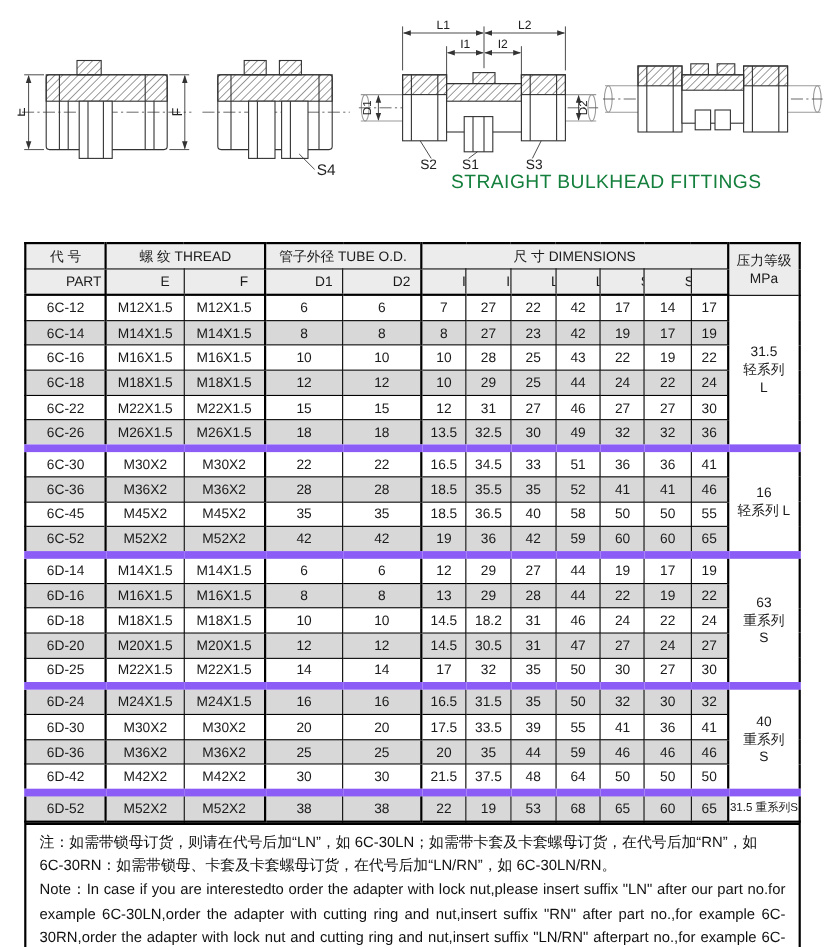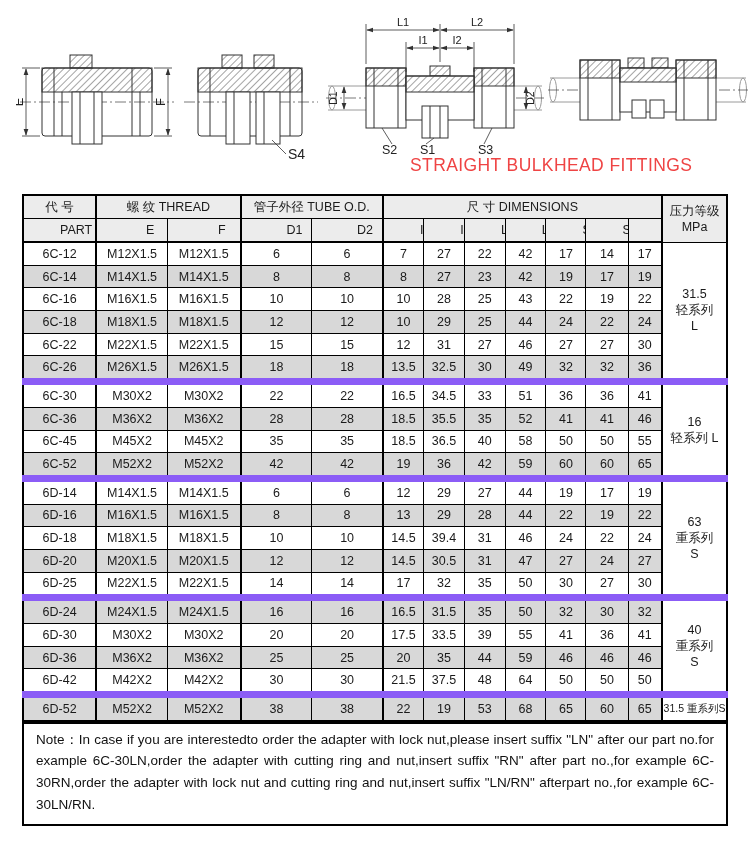--- a/index.html
+++ b/index.html
@@ -6,31 +6,31 @@
   body {width:750px; height:861px; font-family:"Liberation Sans","DejaVu Sans",sans-serif; color:#1a1a1a; overflow:hidden;}
   .page {position:relative; width:750px; height:861px; background:#fff;}
 
   
   .drawings {position:relative; height:185px;}
   .drawings svg {position:absolute;}
   #svg1 {left:16px;  top:38px;}
   #svg2 {left:180px; top:38px;}
   #svg3 {left:326px; top:14px;}
   #svg4 {left:548px; top:44px;}
-  .page-title {position:absolute; left:410px; top:155px; font-size:17.5px; letter-spacing:.4px; color:#ef4444; white-space:nowrap;}
+  .page-title {position:absolute; left:410px; top:155px; font-size:17.5px; letter-spacing:.4px; color:#15803d; white-space:nowrap;}
   svg text {font-family:"Liberation Sans","DejaVu Sans",sans-serif; fill:#222;}
   .ol   {fill:none; stroke:#333; stroke-width:1;}
   .olw  {fill:#fff; stroke:#333; stroke-width:1;}
   .ht   {fill:url(#hatch); stroke:#333; stroke-width:1;}
   .cl   {stroke:#555; stroke-width:.8; stroke-dasharray:11 3 2 3; fill:none;}
   .dim  {stroke:#333; stroke-width:.8; fill:none;}
   .tube {stroke:#9a9a9a; stroke-width:1; fill:none;}
 
   
-  table.fittings {border-collapse:collapse; table-layout:fixed; width:706px; margin:9px 0 0 22px; border:2px solid #000; font-size:12.5px;}
+  table.fittings {border-collapse:collapse; table-layout:fixed; width:706px; margin:35px 0 0 22px; border:2px solid #000; font-size:12.5px;}
   .fittings th, .fittings td {border:1px solid #000; text-align:center; vertical-align:middle; padding:0; overflow:hidden; white-space:nowrap;}
   .fittings thead th {background:#ececec; font-weight:normal; height:22px; font-size:12.5px;}
   .fittings thead tr:nth-child(2) th {border-bottom:2px solid #000;padding-left:36px;}
   .fittings tbody td {height:21.7px; background:#fff;}
   .fittings tbody tr.alt td {background:#d8d8d8;}
   .fittings td.sep, .fittings th.sep {border-right:2px solid #000;}
   .fittings tr.group-start td {border-top:7px solid #8b5cf6;}
   .fittings td.mpa, .fittings tbody tr.alt td.mpa {background:#fff; font-size:12.5px; line-height:1.3;}
   .fittings td.mpa.small, .fittings tbody tr.alt td.mpa.small {font-size:10.5px;text-align:center;}
 
@@ -393,21 +393,21 @@
           <td>19</td>
           <td class="sep">22</td>
         </tr>
         <tr>
           <td class="sep">6D-18</td>
           <td>M18X1.5</td>
           <td class="sep">M18X1.5</td>
           <td>10</td>
           <td class="sep">10</td>
           <td>14.5</td>
-          <td>39.4</td>
+          <td>18.2</td>
           <td>31</td>
           <td>46</td>
           <td>24</td>
           <td>22</td>
           <td class="sep">24</td>
         </tr>
         <tr class="alt">
           <td class="sep">6D-20</td>
           <td>M20X1.5</td>
           <td class="sep">M20X1.5</td>
@@ -510,16 +510,17 @@
           <td>60</td>
           <td class="sep">65</td>
           <td rowspan="1" class="mpa small">
             <div>31.5 重系列S</div>
           </td>
         </tr>
       </tbody>
   </table>
 
   <div class="notes">
+    <div class="cn">注：如需带锁母订货，则请在代号后加“LN”，如 6C-30LN；如需带卡套及卡套螺母订货，在代号后加“RN”，如 6C-30RN：如需带锁母、卡套及卡套螺母订货，在代号后加“LN/RN”，如 6C-30LN/RN。</div>
     <div class="en">Note：In case if you are interestedto order the adapter with lock nut,please insert suffix "LN" after our part no.for example 6C-30LN,order the adapter with cutting ring and nut,insert suffix "RN" after part no.,for example 6C-30RN,order the adapter with lock nut and cutting ring and nut,insert suffix "LN/RN" afterpart no.,for  example 6C-30LN/RN.</div>
   </div>
 
 </div>
 
 </body></html>

